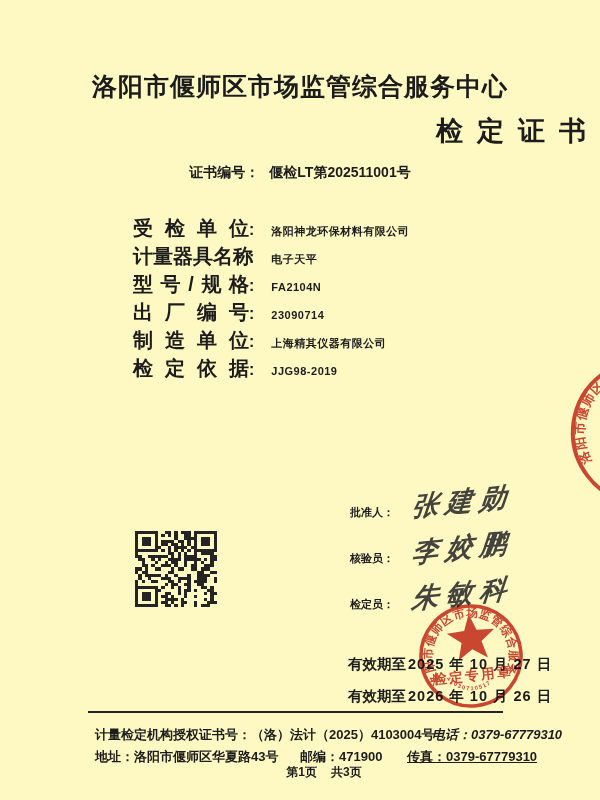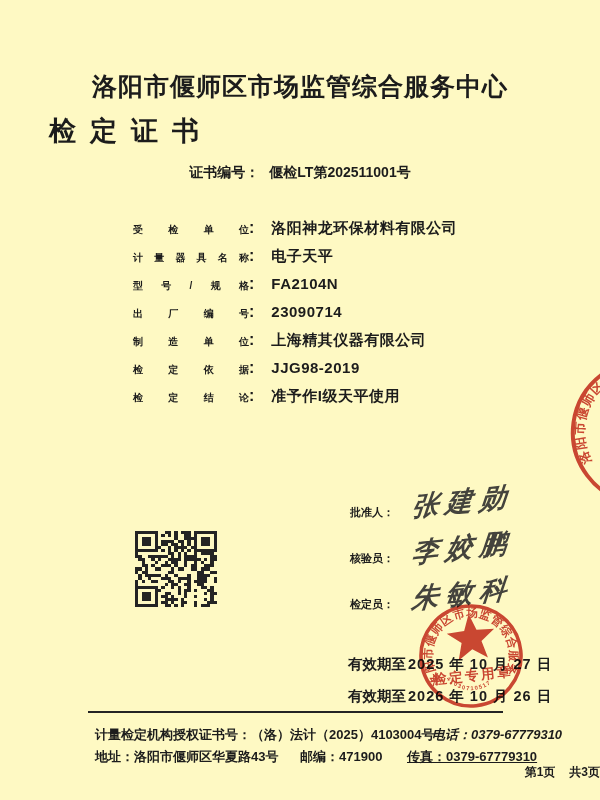--- a/index.html
+++ b/index.html
@@ -2,40 +2,40 @@
 <html><head>
 <meta charset="utf-8">
 <style>
   html,body{margin:0;padding:0;background:#ffffff;}
   .page{
     position:relative;width:600px;height:800px;background:#fef9c3;overflow:hidden;
     font-family:"Liberation Sans",sans-serif;color:#1c1c1c;font-weight:700;
   }
   .abs{position:absolute;}
   .org-title{left:0;right:0;top:70px;text-align:center;font-size:25px;letter-spacing:1px;}
-  .doc-title{left:0;right:0;top:113px;text-align:left;font-size:27px;letter-spacing:14px;text-indent:14px;margin-left:35px;}
+  .doc-title{left:0;right:0;top:113px;text-align:right;font-size:27px;letter-spacing:14px;text-indent:14px;}
   .cert-no{left:0;right:0;top:164px;text-align:center;font-size:14px;}
   .cert-no .gap{display:inline-block;width:10px;}
   .fields{left:133px;top:219px;}
   .frow{height:18px;margin-bottom:10px;white-space:nowrap;line-height:18px;}
-  .flabel{display:inline-block;width:116px;font-size:10px;text-align:justify;text-align-last:justify;vertical-align:baseline;}
+  .flabel{display:inline-block;width:116px;font-size:20px;text-align:justify;text-align-last:justify;vertical-align:baseline;}
   .fcolon{font-size:16px;}
-  .fvalue{margin-left:17px;font-size:15px;letter-spacing:0.5px;}
+  .fvalue{margin-left:17px;font-size:11px;letter-spacing:0.5px;}
   .sigrow{position:absolute;left:350px;white-space:nowrap;line-height:20px;}
   .siglabel{font-size:11px;display:inline-block;width:62px;}
   .signame{display:inline-block;font-size:27px;font-style:italic;letter-spacing:7px;
     color:#2b2b2b;transform:rotate(-6deg) skewX(-12deg);transform-origin:left center;opacity:.88;}
   .daterow{position:absolute;left:348px;white-space:nowrap;font-size:14.5px;line-height:16px;}
   .dlabel{display:inline-block;width:60px;}
   .dvalue{letter-spacing:1px;}
   .divider{left:88px;top:711px;width:415px;height:2px;background:#242424;}
   .foot{font-size:13px;white-space:nowrap;}
   .f1l{left:95px;top:726px;} .f1r{left:432px;top:726px;font-style:italic;}
   .f2l{left:95px;top:748px;} .f2m{left:300px;top:748px;} .f2r{left:407px;top:748px;text-decoration:underline;}
-  .f3{left:0;right:0;top:764px;text-align:right;font-size:12px;padding-left:48px;}
+  .f3{left:0;right:0;top:764px;text-align:center;font-size:12px;padding-left:48px;}
   .f3 .pn{margin-right:14px;}
   .qr{left:135px;top:531px;width:82px;height:76px;}
   .stamp{mix-blend-mode:multiply;opacity:.9;}
   .stamp-main{left:391px;top:576px;width:160px;height:160px;transform:rotate(-6deg);}
   .stamp-edge{left:558px;top:346px;width:170px;height:170px;transform:rotate(8deg);}
 </style>
 </head>
 <body>
 
 <div class="page">
@@ -58,23 +58,20 @@
       <span class="flabel">型号/规格</span><span class="fcolon">:</span><span class="fvalue">FA2104N</span>
     </div>
     <div class="frow">
       <span class="flabel">出厂编号</span><span class="fcolon">:</span><span class="fvalue">23090714</span>
     </div>
     <div class="frow">
       <span class="flabel">制造单位</span><span class="fcolon">:</span><span class="fvalue">上海精其仪器有限公司</span>
     </div>
     <div class="frow">
       <span class="flabel">检定依据</span><span class="fcolon">:</span><span class="fvalue">JJG98-2019</span>
-    </div>
-    <div class="frow">
-      <span class="flabel">检定结论</span><span class="fcolon">:</span><span class="fvalue">准予作I级天平使用</span>
     </div>
   </div>
 
   <svg class="abs qr" viewBox="0 0 25 25" preserveAspectRatio="none" shape-rendering="crispEdges">
       <g fill="#242424">
         <rect x="0" y="0" width="1" height="1"></rect>
         <rect x="1" y="0" width="1" height="1"></rect>
         <rect x="2" y="0" width="1" height="1"></rect>
         <rect x="3" y="0" width="1" height="1"></rect>
         <rect x="4" y="0" width="1" height="1"></rect>

